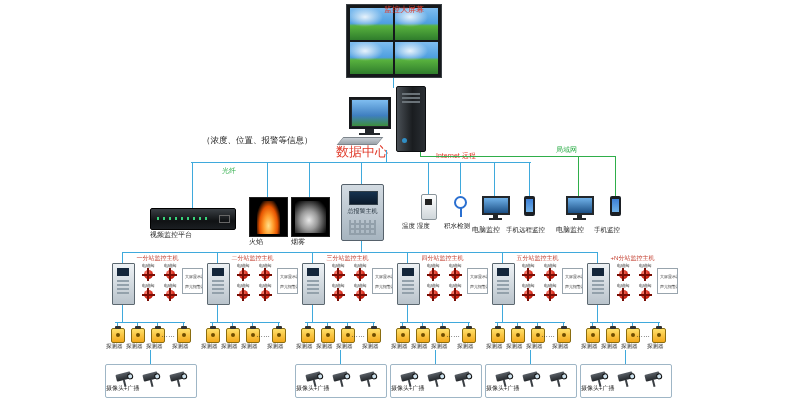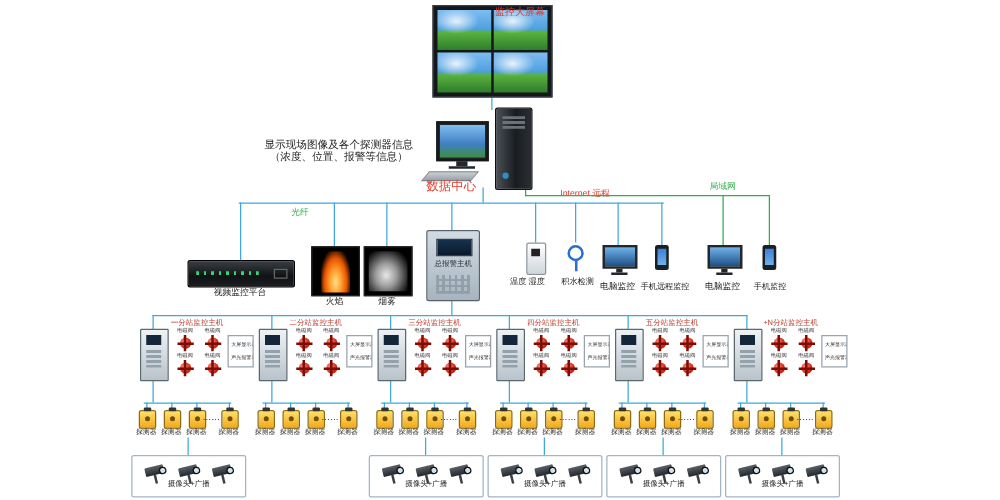--- a/index.html
+++ b/index.html
@@ -1,20 +1,20 @@
 <!DOCTYPE html>
 <html><head>
 <meta charset="utf-8">
 <style>
   html,body{margin:0;padding:0;background:#fff}
   .canvas{position:relative;width:800px;height:400px;background:#fff;overflow:hidden;
           font-family:"Liberation Sans","DejaVu Sans",sans-serif;color:#222}
   .title{position:absolute;left:478px;top:7px;width:230px;font-size:19px;font-weight:bold;
          color:#1520c8;letter-spacing:1px;white-space:nowrap}
-  .lbl{position:absolute;font-size:7px;color:#222;text-align:center;line-height:1.25;white-space:nowrap}
+  .lbl{position:absolute;font-size:7px;color:#222;text-align:left;line-height:1.25;white-space:nowrap}
   .red{color:#e03a2a}.green{color:#2fae4a}
   .ln{position:absolute;background:#3fa9dc;z-index:0}
 
   
   .videowall{position:absolute;left:346px;top:4px;width:96px;height:74px;background:#15181b;
              border:1px solid #3a3f44;padding:3px;box-sizing:border-box;z-index:1}
   .vw-grid{display:grid;grid-template-columns:1fr 1fr;grid-template-rows:1fr 1fr;gap:2px;width:100%;height:100%}
   .vw-cell{background:radial-gradient(ellipse 60% 45% at 35% 28%,rgba(255,255,255,.85),rgba(255,255,255,0) 70%),
            linear-gradient(180deg,#7fbdf0 0%,#4e9fe0 48%,#58b23e 56%,#2f7d2c 100%)}
 
@@ -106,23 +106,22 @@
       <div class="vw-cell"></div>
     </div>
   </div>
   <div class="lbl red" style="left:384px;top:5px;width:64px;font-size:8px;z-index:3">监控大屏幕</div>
 
   <div class="mon"></div>
   <div class="monstand"></div>
   <div class="monbase"></div>
   <div class="kbd"></div>
   <div class="tower"></div>
-  <div class="lbl" style="left:202px;top:110px;width:138px;font-size:8.5px">显示现场图像及各个探测器信息</div>
-  <div class="lbl" style="left:202px;top:120px;width:138px;font-size:8.5px">（浓度、位置、报警等信息）</div>
-  <div class="lbl red" style="left:336px;top:144px;width:50px;font-size:10px">数据中心</div>
+  <div class="lbl" style="left:202px;top:135px;width:138px;font-size:8.5px">（浓度、位置、报警等信息）</div>
+  <div class="lbl red" style="left:336px;top:144px;width:50px;font-size:13px">数据中心</div>
 
   <div class="lbl green" style="left:222px;top:167px;width:36px">光纤</div>
   <div class="lbl red" style="left:436px;top:152px;width:64px">Internet 远程</div>
   <div class="lbl green" style="left:556px;top:146px;width:44px">局域网</div>
 
   <div class="dvr"></div>
   <div class="lbl" style="left:150px;top:231px;width:84px">视频监控平台</div>
 
   <div class="imgbox fire" style="left:249px;top:197px"></div>
   <div class="lbl" style="left:249px;top:238px;width:37px">火焰</div>

